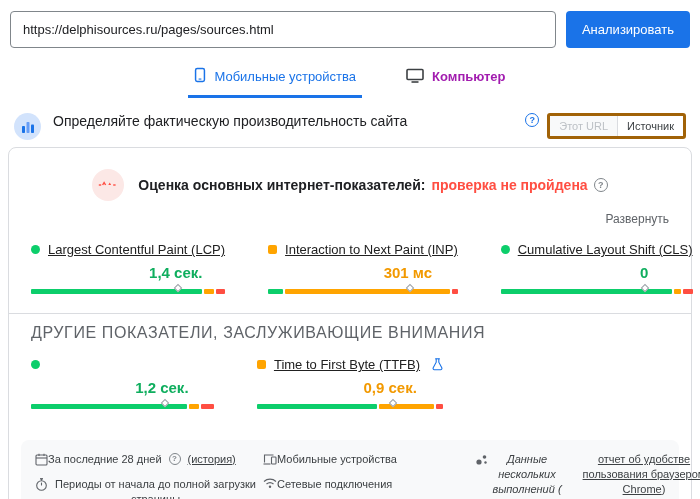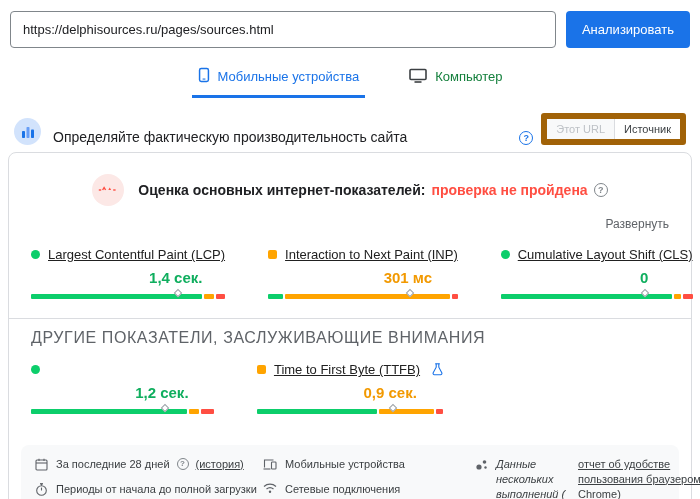--- a/index.html
+++ b/index.html
@@ -10,33 +10,33 @@
   .topbar { display: flex; gap: 10px; padding: 11px 10px 0 10px; }
   .url-input { flex: 1; height: 37px; border: 1px solid #80868b; border-radius: 4px;
     padding: 0 12px; font-size: 13px; color: #202124; font-family: "Liberation Sans", sans-serif; }
   .analyze-btn { height: 37px; padding: 0 16px; background: #1a73e8; color: #fff;
     border: none; border-radius: 4px; font-size: 13px; font-weight: 500; cursor: pointer;
     font-family: "Liberation Sans", sans-serif; }
 
   
   .tabs { display: flex; justify-content: center; gap: 38px; margin-top: 15px; }
   .tab { display: flex; align-items: center; gap: 8px; font-size: 13px; padding: 4px 6px 9px 6px;
-    cursor: pointer; color: #15803d; border-bottom: 3px solid transparent; }
+    cursor: pointer; color: #a21caf; border-bottom: 3px solid transparent; font-weight: bold; }
   .tab.active { color: #1a73e8; font-weight: 500; border-bottom-color: #1a73e8; }
 
   
-  .rum-header { display: flex; align-items: flex-end; margin: 15px 14px 0 14px; }
+  .rum-header { display: flex; align-items: flex-start; margin: 15px 14px 0 14px; }
   .rum-icon { width: 27px; height: 27px; border-radius: 50%; background: #d2e3fc;
     display: flex; align-items: center; justify-content: center; margin-right: 12px; }
   .rum-title { font-size: 14px; font-weight: 500; color: #202124; flex: 1; }
   .help { display: inline-flex; width: 14px; height: 14px; border: 1.4px solid #80868b;
     border-radius: 50%; align-items: center; justify-content: center; font-size: 9px;
     font-weight: 700; color: #80868b; flex: none; cursor: pointer; }
   .help.blue { border-color: #1a73e8; color: #1a73e8; margin-right: 8px; }
-  .toggle { display: inline-flex; border: 6px solid #a16207; border-radius: 3px;
+  .toggle { display: inline-flex; border: 3px solid #a16207; border-radius: 3px;
     overflow: hidden; font-size: 11px; }
   .toggle .seg-btn { padding: 4px 9px; cursor: pointer; }
   .toggle .seg-btn.disabled { background: #f8f9fa; color: #bdc1c6; }
   .toggle .seg-btn.selected { background: #fff; color: #3c4043; border-left: 1px solid #dadce0; font-weight: 500; }
 
   
   .card { margin: 7px 8px 0 8px; border: 1px solid #dadce0; border-radius: 8px; background: #fff; }
   .assessment { display: flex; align-items: center; justify-content: center; gap: 14px; margin-top: 21px; }
   .fail-circle { width: 32px; height: 32px; border-radius: 50%; background: #fce8e6;
     display: flex; align-items: center; justify-content: center; }
@@ -60,22 +60,22 @@
   .marker { position: absolute; top: -4px; width: 6px; height: 6px; background: #fff;
     border: 1px solid #9aa0a6; transform: translateX(-50%) rotate(45deg); }
 
   .divider { border-top: 1px solid #dadce0; margin-top: 4px; }
   .section-label { font-size: 16px; letter-spacing: .6px; color: #5f6368; padding: 10px 22px 0 22px; }
 
   
   .card-footer { margin: 16px 12px 12px 12px; background: #f8f9fa; border-radius: 8px;
     padding: 12px 14px; display: grid; grid-template-columns: 228px 212px 1fr; }
   .f-col { display: flex; flex-direction: column; gap: 10px; }
-  .f-item { display: flex; gap: 8px; font-size: 11px; color: #3c4043; line-height: 1.35;
-    align-items: flex-start; }
+  .f-item { display: flex; font-size: 11px; color: #3c4043; line-height: 1.35;
+    align-items: flex-start; text-align: center; }
   .f-item svg { flex: none; margin-top: 1px; }
   .f-item .help { width: 12px; height: 12px; font-size: 8px; margin: 0 2px; }
   .f-link { text-decoration: underline; color: #3c4043; cursor: pointer; }
   .runs { display: flex; gap: 4px; }
   .runs-label { width: 78px; flex: none; font-style: italic; }
   .runs-link-wrap { width: 148px; }
   .inline-row { display: flex; align-items: center; gap: 5px; flex-wrap: wrap; }
   .flask { margin-left: 4px; display: inline-flex; }
 </style>
 </head>

